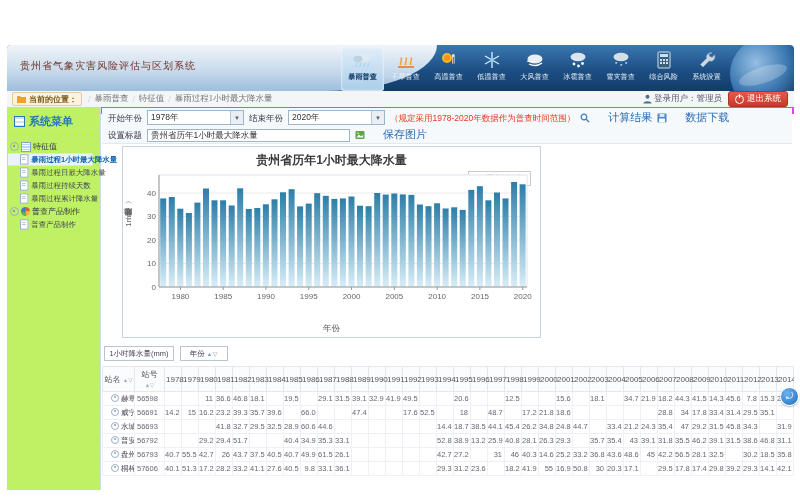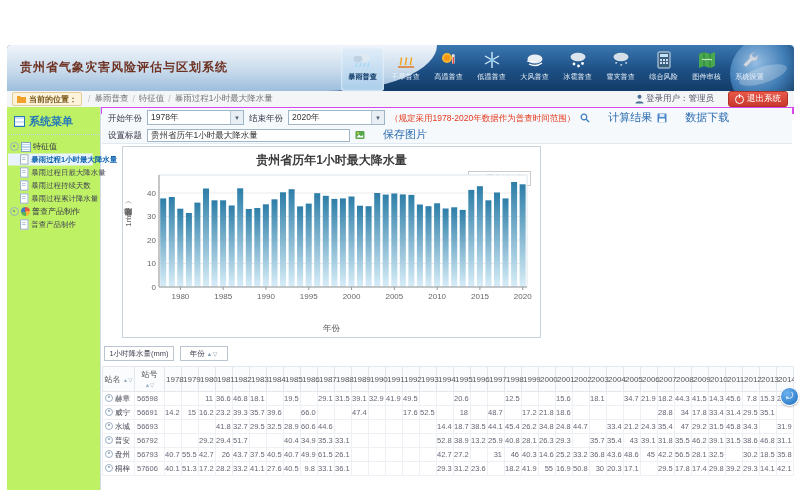--- a/index.html
+++ b/index.html
@@ -9,37 +9,37 @@
 
   
   .hdr{left:7px;top:45px;width:787px;height:46px;background:linear-gradient(180deg,#3a77b0 0%,#1d4f84 55%,#123c68 100%);overflow:hidden;border-radius:4px 4px 0 0;}
   .globe{position:absolute;right:-10px;top:-8px;width:74px;height:74px;border-radius:50%;
          background:radial-gradient(circle at 35% 35%,#9cc4e8 0%,#3f7cb5 45%,#103458 80%);opacity:.95;}
   .globe:after{content:"";position:absolute;left:8px;top:30px;width:50px;height:16px;border-radius:50%;
          background:rgba(255,255,255,.25);transform:rotate(-18deg);}
   .hdr-light{position:absolute;left:0;top:0;width:430px;height:46px;
          background:linear-gradient(180deg,#f0f5fa 0%,#c9dbec 55%,#9dbedd 100%);
          border-bottom-right-radius:120px 50px;}
-  .app-title{position:absolute;left:13px;top:14px;font-size:12px;font-weight:bold;color:#6e3222;letter-spacing:1px;}
+  .app-title{position:absolute;left:13px;top:14px;font-size:10px;font-weight:normal;color:#6e3222;letter-spacing:1px;}
   .nav-row{position:absolute;left:334px;top:2px;height:44px;display:flex;}
   .nav-item{width:43px;text-align:center;padding-top:3px;cursor:pointer;}
   .nav-item .ic{height:22px;line-height:22px;}
   .nav-item .lb{margin-top:0;font-size:7.5px;color:#eaf3fb;white-space:nowrap;transform:scale(.95);}
   .nav-item.active{background:linear-gradient(180deg,#e2eef9,#a9cdea);border-radius:3px;box-shadow:0 0 3px #fff inset;}
   .nav-item.active .lb{color:#143f6b;font-weight:bold;}
 
   
   .crumbbar{left:7px;top:91px;width:787px;height:16px;background:#f3f5f7;border-bottom:7px solid #d946ef;
-            display:flex;align-items:center;font-size:8.5px;color:#888;}
+            display:flex;align-items:center;font-size:8.5px;color:#888;font-family:Liberation Serif, serif;}
   .locchip{margin-left:5px;display:flex;align-items:center;gap:3px;background:#fdf3da;border:1px solid #e4cd96;
            border-radius:2px;padding:0 4px;height:12px;color:#7a5a1e;font-size:8px;font-weight:bold;}
   .crumbs{margin-left:6px;display:flex;gap:4px;align-items:center;}
   .crumbs .sep{color:#bbb;}
   .crumbs .crumb{color:#777;cursor:pointer;}
-  .userzone{margin-left:auto;display:flex;align-items:center;gap:14px;margin-right:6px;}
+  .userzone{margin-left:auto;display:flex;align-items:center;gap:6px;margin-right:6px;}
   .userlabel{color:#556;font-size:8.5px;display:flex;align-items:center;gap:2px;}
   .logout{display:flex;align-items:center;gap:3px;background:linear-gradient(180deg,#e8594a,#c93a2e);
           border:1px solid #b03125;border-radius:3px;color:#fff;font-size:8.5px;padding:1px 6px;cursor:pointer;}
   .pwr{display:inline-block;width:7px;height:7px;border:1px solid #fff;border-radius:50%;position:relative;}
   .pwr:after{content:"";position:absolute;left:2.5px;top:-2px;width:1px;height:4px;background:#fff;}
 
   
   .sidebar{left:7px;top:107px;width:93px;height:383px;background:#bef264;border-right:1px solid #ccd9e6;}
   .sb-title{display:flex;align-items:center;gap:4px;padding:7px 0 5px 7px;color:#2779b8;font-weight:bold;
             font-size:11px;border-bottom:1px dotted #b9cfe2;}
@@ -83,21 +83,21 @@
 
   
   .fbox{height:13px;border:1px solid #b9c6d2;background:#fff;font-size:7.5px;color:#445;
         display:flex;align-items:center;justify-content:center;gap:2px;}
   .fbox .srt{color:#7a96ad;font-size:5.5px;letter-spacing:1px;}
   .tblwrap{left:102px;top:366px;width:692px;height:122px;overflow:hidden;}
   table{border-collapse:collapse;table-layout:fixed;width:708px;}
   th{height:22px;font-size:8px;font-weight:normal;color:#555;background:#fbfcfd;border:1px solid #e3e8ee;cursor:pointer;}
   th .srt{color:#9ab0c4;font-size:5.5px;}
   td{height:13px;font-size:7.5px;color:#667;border:1px solid #edf0f4;text-align:right;padding:0 2px 0 0;white-space:nowrap;overflow:hidden;}
-  td.nm{text-align:left;color:#445;padding-left:2px;}
+  td.nm{text-align:left;color:#445;padding-left:8px;}
   td.id{text-align:left;padding-left:2px;}
   .exp{display:inline-block;width:6px;height:6px;border:1px solid #9ab0c4;border-radius:50%;position:relative;vertical-align:-1px;margin-right:2px;}
   .exp:after{content:"";position:absolute;left:1.5px;top:1.5px;width:2px;height:2px;border-radius:50%;background:#8aa3ba;}
 
   .float-btn{left:780px;top:387px;width:17px;height:17px;border-radius:50%;border:1px solid #fff;
         background:radial-gradient(circle at 35% 30%,#6cb2ee,#1f6fc0);box-shadow:0 1px 2px rgba(0,0,0,.3);
         color:#fff;font-size:9px;text-align:center;line-height:16px;cursor:pointer;}
 </style>
 </head>
 <body>
@@ -174,28 +174,20 @@
             <g fill="#cfe0ee">
               <rect x="6" y="9" width="2" height="2"></rect>
               <rect x="9" y="9" width="2" height="2"></rect>
               <rect x="12" y="9" width="2" height="2"></rect>
               <rect x="6" y="12" width="2" height="2"></rect>
               <rect x="9" y="12" width="2" height="2"></rect>
               <rect x="12" y="12" width="2" height="2"></rect>
             </g>
           </svg></div>
         <div class="lb">综合风险</div>
-      </div>
-      <div class="nav-item">
-        <div class="ic"><svg width="20" height="20" viewBox="0 0 20 20">
-            <path d="M2 4l5-2 6 2 5-2v14l-5 2-6-2-5 2z" fill="#49a84f"></path>
-            <path d="M7 2v14M13 4v14" stroke="#2f7d36" stroke-width="1"></path>
-            <path d="M5 9c3 2 7-1 10 1" stroke="#bfe8c2" stroke-width="1.2" fill="none"></path>
-          </svg></div>
-        <div class="lb">图件审核</div>
       </div>
       <div class="nav-item">
         <div class="ic"><svg width="20" height="20" viewBox="0 0 20 20">
             <path d="M15 3a4.2 4.2 0 0 0-5.3 5.3L3.5 14.5 6 17l6.2-6.2A4.2 4.2 0 0 0 17.5 5l-2.4 2.4-2.5-1-0.9-2.5z" fill="#cfd8e2" stroke="#9fb0c2" stroke-width="0.6"></path>
           </svg></div>
         <div class="lb">系统设置</div>
       </div>
     </div>
 </div>
 

